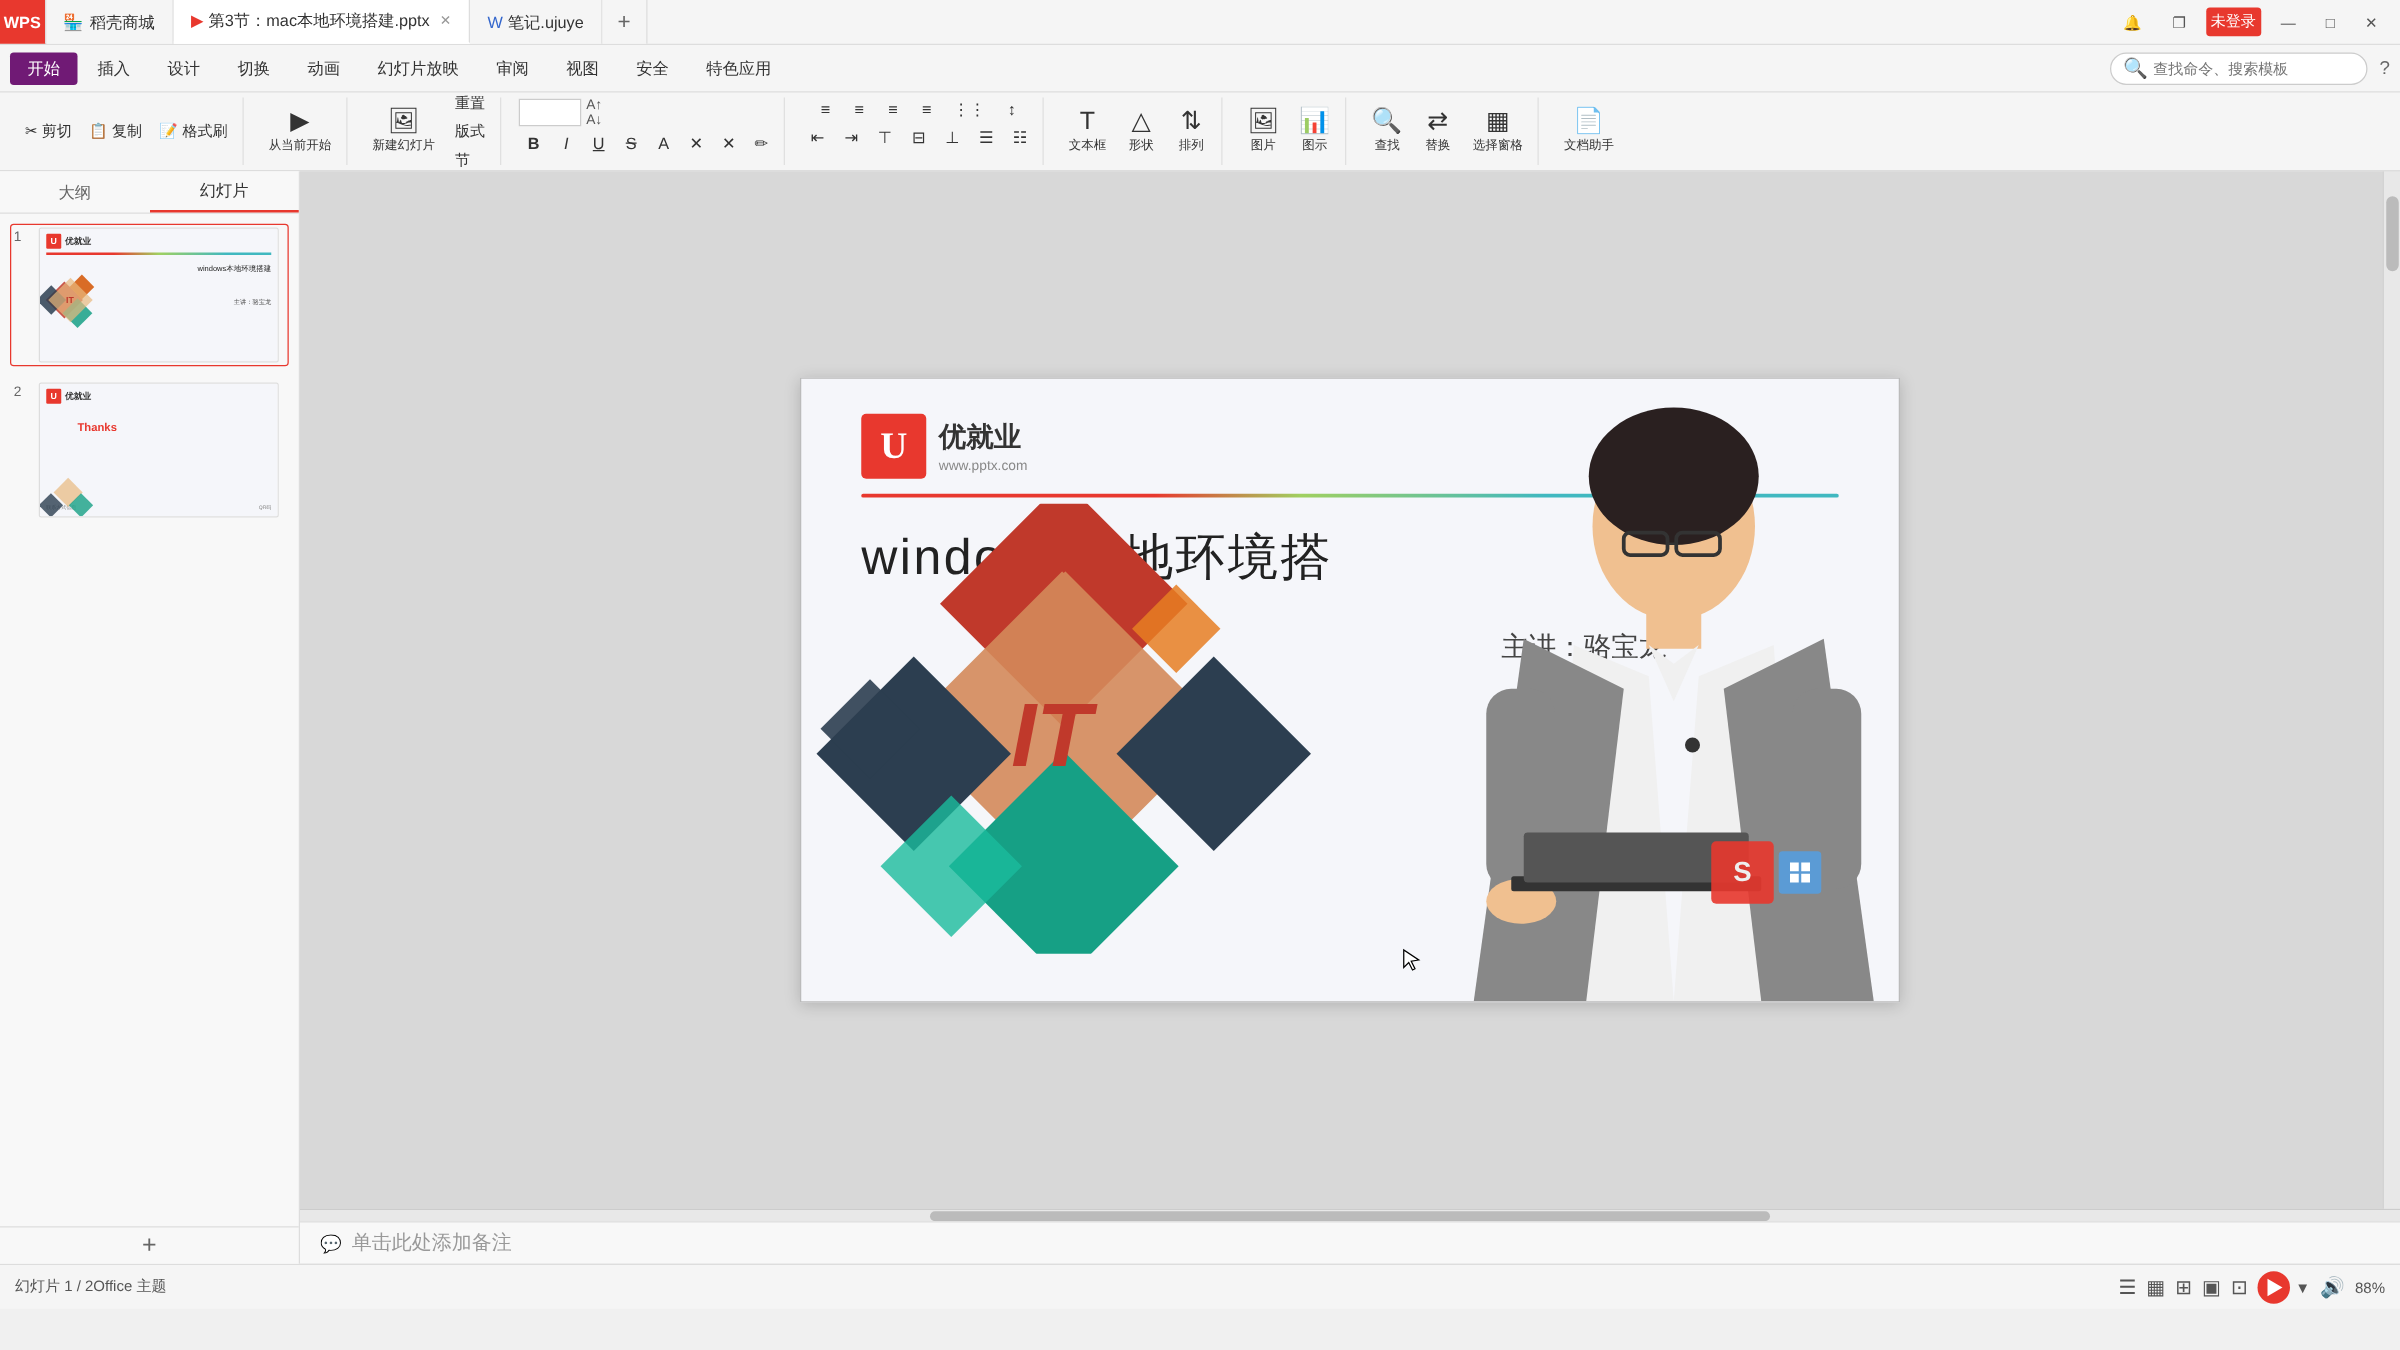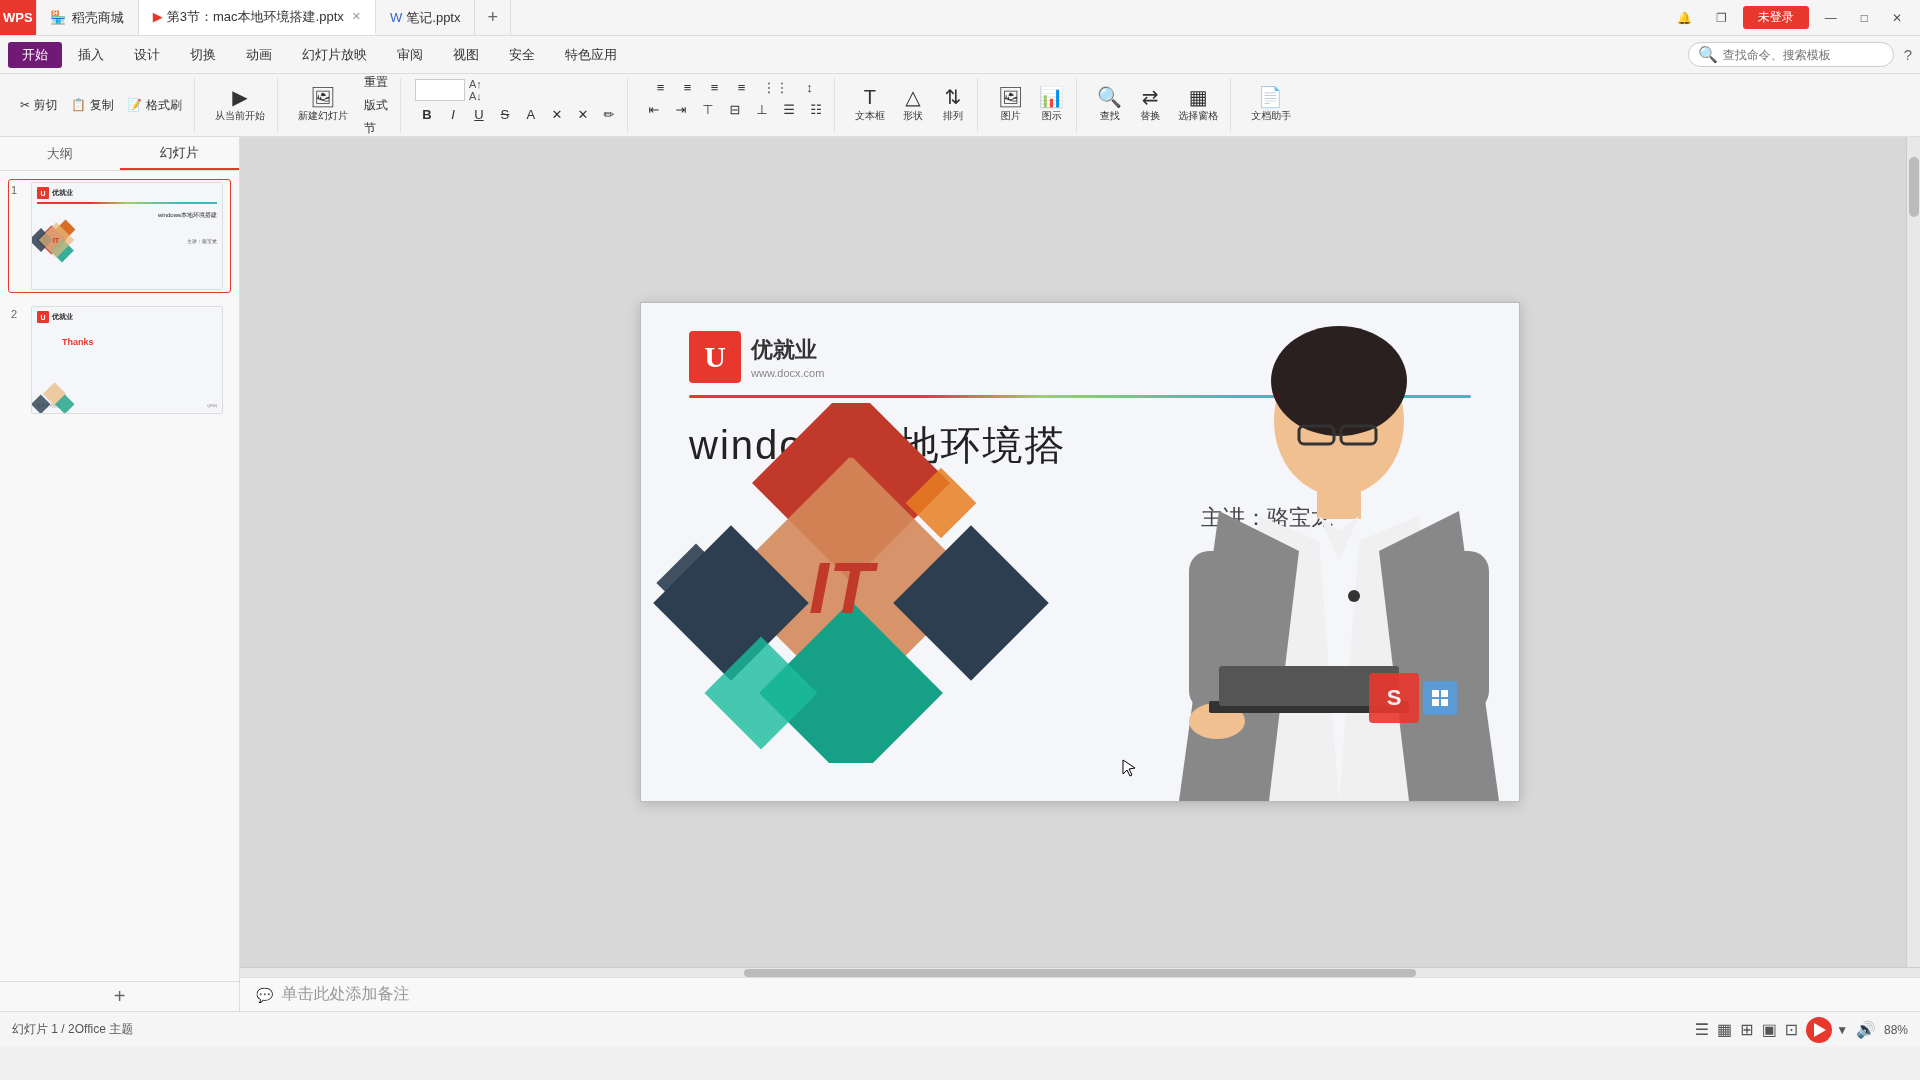--- a/index.html
+++ b/index.html
@@ -19,21 +19,21 @@
       display: flex; align-items: center; padding: 0 14px; font-size: 13px;
       border-right: 1px solid #ddd; cursor: pointer; white-space: nowrap;
       background: #f5f5f5; color: #333;
     }
     .tab.active { background: #fff; border-bottom: 2px solid #fff; }
     .tab .close-x { margin-left: 8px; color: #999; font-size: 11px; cursor: pointer; }
     .tab-wps { background: #e8382e; color: #fff; padding: 0 3px; font-weight: bold; font-size: 13px; }
     .tab-new { padding: 0 12px; font-size: 18px; color: #666; cursor: pointer; }
     .titlebar-right { margin-left: auto; display: flex; align-items: center; gap: 8px; padding-right: 10px; }
     .titlebar-btn { font-size: 12px; color: #555; padding: 2px 8px; cursor: pointer; }
-    .titlebar-unreg { background: #e8382e; color: #fff; padding: 3px 15px; border-radius: 3px; font-size: 12px; cursor: pointer; }
+    .titlebar-unreg { background: #e8382e; color: #fff; padding: 3px 4px; border-radius: 3px; font-size: 12px; cursor: pointer; }
 
     
     #ribbon { background: #f5f5f5; border-bottom: 1px solid #ddd; }
     #ribbon-tabs { display: flex; align-items: center; height: 38px; padding: 0 8px; gap: 2px; border-bottom: 1px solid #ddd; }
     .ribbon-tab {
       padding: 4px 14px; font-size: 13px; color: #333; cursor: pointer; border-radius: 3px;
     }
     .ribbon-tab.active { background: #701a75; color: #fff; }
     #ribbon-tools {
       display: flex; align-items: center; height: 62px; padding: 4px 8px; gap: 8px;
@@ -120,21 +120,21 @@
       <span>🏪</span>
       <span style="margin-left:5px;">稻壳商城</span>
     </div>
     <div class="tab active">
       <span style="color:#e8382e;margin-right:4px;">▶</span>
       <span>第3节：mac本地环境搭建.pptx</span>
       <span class="close-x">✕</span>
     </div>
     <div class="tab">
       <span style="color:#3366cc;margin-right:4px;">W</span>
-      <span>笔记.pptx</span>
+      <span>笔记.ujuye</span>
     </div>
     <div class="tab tab-new">+</div>
   </div>
   <div class="titlebar-right">
     <span class="titlebar-btn">🔔</span>
     <span class="titlebar-btn">❐</span>
     <span class="titlebar-unreg">未登录</span>
     <span class="titlebar-btn">—</span>
     <span class="titlebar-btn">□</span>
     <span class="titlebar-btn">✕</span>
@@ -367,21 +367,21 @@
     <div id="slide-canvas">
 
       <div class="slide-main">
 
         <div class="slide1-logo">
           <div class="logo-box">
             <span class="logo-u">U</span>
           </div>
           <div class="logo-text">
             <span class="logo-cn">优就业</span>
-            <span class="logo-url">www.docx.com</span>
+            <span class="logo-url">www.pptx.com</span>
           </div>
         </div>
 
         <div class="slide1-divider"></div>
 
         <div class="slide1-title">windows本地环境搭</div>
 
         <div class="slide1-subtitle" style="top:200px;left:560px;">主讲：骆宝龙</div>
 
         <svg class="slide-svg" viewBox="0 0 420 360" xmlns="http://www.w3.org/2000/svg">

